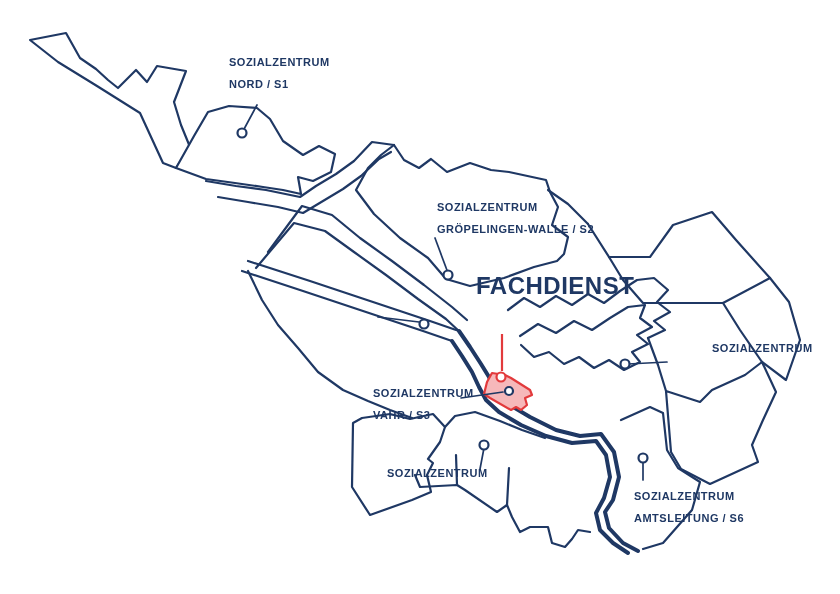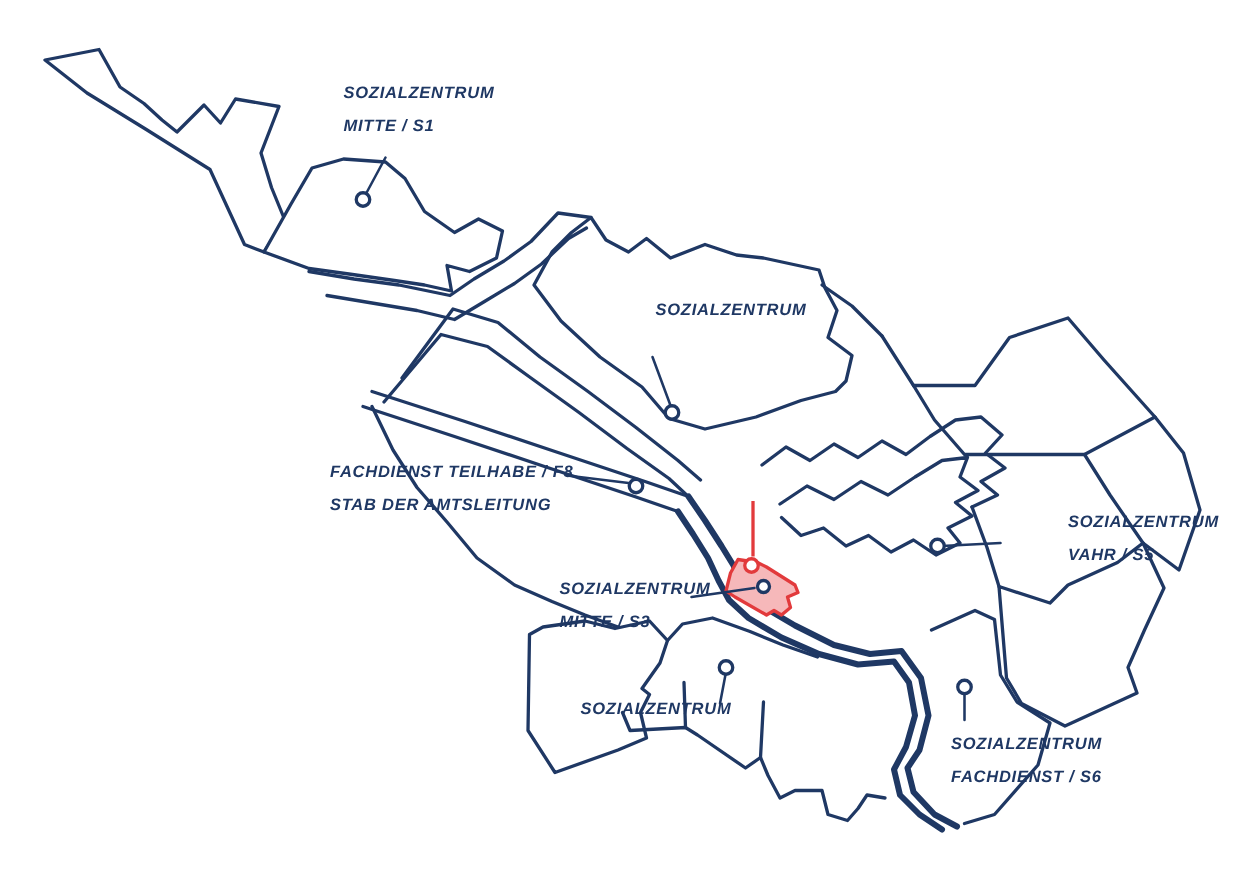--- a/index.html
+++ b/index.html
@@ -6,21 +6,20 @@
     --outline:#1f3864;
     --highlight-fill:#f6b8ba;
     --highlight-stroke:#e23a3c;
     --background:#ffffff;
   }
   html,body{margin:0;padding:0;background:#fff;}
   .stage{
     position:relative;width:840px;height:594px;
     background:var(--background);overflow:hidden;
     font-family:"Liberation Sans",sans-serif;
-    font-style:italic;
   }
   .stage svg{position:absolute;left:0;top:0;}
   .ln{fill:none;stroke:var(--outline);stroke-width:2.2;stroke-linejoin:round;stroke-linecap:round;}
   .fw{fill:#ffffff;}
   .thick{stroke-width:4;}
   .leader{stroke-width:1.7;}
   .marker{fill:#ffffff;stroke:var(--outline);stroke-width:2.2;}
   .red-ln{fill:none;stroke:var(--highlight-stroke);stroke-width:2.2;stroke-linejoin:round;}
   .red-area{fill:var(--highlight-fill);stroke:var(--highlight-stroke);stroke-width:2.2;stroke-linejoin:round;}
   .red-marker{fill:#ffffff;stroke:var(--highlight-stroke);stroke-width:2.2;}
@@ -97,47 +96,44 @@
       <path class="ln leader" d="M484,448 L480,469"></path>
       <circle class="marker" cx="484" cy="445" r="4.5"></circle>
 
       <path class="ln leader" d="M643,461 L643,480"></path>
       <circle class="marker" cx="643" cy="458" r="4.5"></circle>
     </g>
   </svg>
 
   <div class="map-label" style="left:229px;top:51px">
     <span>SOZIALZENTRUM</span>
-    <span>MITTE / S1</span>
+    <span>NORD / S1</span>
   </div>
 
   <div class="map-label" style="left:437px;top:196px">
     <span>SOZIALZENTRUM</span>
+    <span>GRÖPELINGEN-WALLE / S2</span>
   </div>
 
   <div class="map-label big" style="left:476px;top:270px">
+    <span>FACHDIENST</span>
   </div>
 
-  <div class="map-label" style="left:220px;top:304px">
-    <span>FACHDIENST TEILHABE / F8</span>
-    <span>STAB DER AMTSLEITUNG</span>
-  </div>
 
   <div class="map-label" style="left:373px;top:382px">
     <span>SOZIALZENTRUM</span>
-    <span>MITTE / S3</span>
+    <span>VAHR / S3</span>
   </div>
 
   <div class="map-label" style="left:712px;top:337px">
     <span>SOZIALZENTRUM</span>
-    <span>VAHR / S5</span>
   </div>
 
   <div class="map-label" style="left:387px;top:462px">
     <span>SOZIALZENTRUM</span>
   </div>
 
   <div class="map-label" style="left:634px;top:485px">
     <span>SOZIALZENTRUM</span>
-    <span>FACHDIENST / S6</span>
+    <span>AMTSLEITUNG / S6</span>
   </div>
 
 </div>
 
 </body></html>

